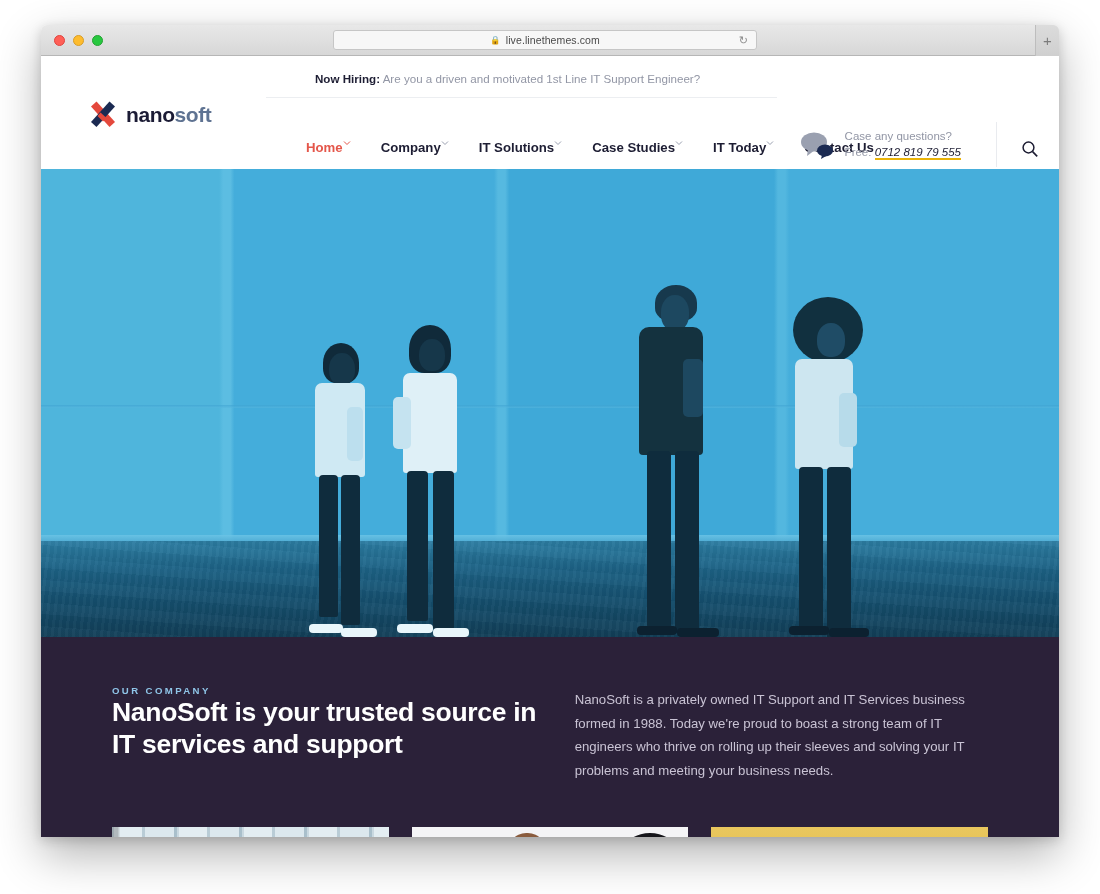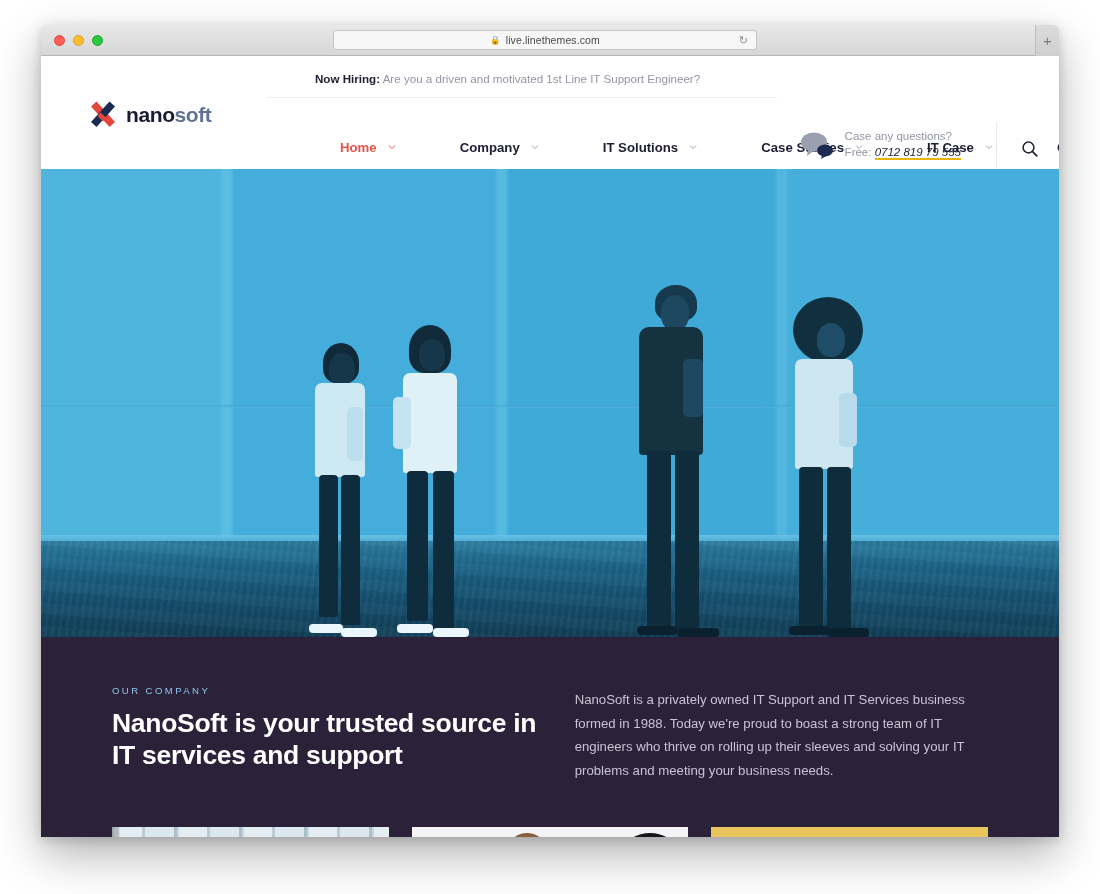--- a/index.html
+++ b/index.html
@@ -83,25 +83,24 @@
   .logo-text{ font-size:21px; font-weight:700; letter-spacing:-.4px; line-height:1; }
   .logo-text .nano{ color:#1b1b35; }
   .logo-text .soft{ color:#5f7392; }
 
   .mainnav{
     position:absolute; left:265px; top:84px;
     display:flex; align-items:center; gap:0;
     font-size:13.2px; font-weight:700;
   }
   .nav-item{
-    display:flex; align-items:center; gap:11px;
+    display:flex; align-items:flex-start; gap:0;
     color:#1d1d33;
     margin-right:30px;
     white-space:nowrap;
-    margin-left:34px;
   }
   .nav-item:last-child{ margin-right:0; }
   .nav-item.active{ color:#e4564a; }
   .chev{ display:inline-block; width:8px; height:8px; position:relative; top:-1px; }
   .chev svg{ display:block; }
 
   .contact{
     position:absolute; right:98px; top:73px;
     display:flex; align-items:center; gap:11px;
   }
@@ -195,22 +194,22 @@
   
   .dark-sec{
     position:relative;
     background:#2b2139;
     padding:48px 0 0 0;
     min-height:200px;
   }
   .dark-inner{ position:relative; padding:0 71px; display:flex; }
   .dark-left{ width:450px; }
   .eyebrow{
-    color:#8fc5e8; font-size:9.6px; font-weight:400;
-    letter-spacing:2.4px; margin-bottom:11px;
+    color:#8fc5e8; font-size:9.6px; font-weight:700;
+    letter-spacing:2.4px; margin-bottom:0;
   }
   .dark-head{
     color:#fff; font-size:26.5px; font-weight:700;
     line-height:1.22; letter-spacing:-.3px;
   }
   .dark-right{
     margin-left:25px; width:425px;
     color:#c9c3d4; font-size:13.2px; line-height:1.78;
     padding-top:3px;
   }
@@ -311,21 +310,21 @@
         </a>
         <a class="nav-item">
           <span>Case Studies</span>
           <span class="chev">
             <svg width="8" height="8" viewBox="0 0 8 8">
                 <path d="M1 2.5 L4 5.5 L7 2.5" stroke="#9aa0b0" stroke-width="1" fill="none"></path>
               </svg>
           </span>
         </a>
         <a class="nav-item">
-          <span>IT Case</span>
+          <span>IT Today</span>
           <span class="chev">
             <svg width="8" height="8" viewBox="0 0 8 8">
                 <path d="M1 2.5 L4 5.5 L7 2.5" stroke="#9aa0b0" stroke-width="1" fill="none"></path>
               </svg>
           </span>
         </a>
         <a class="nav-item">
           <span>Contact Us</span>
         </a>
       </nav>

